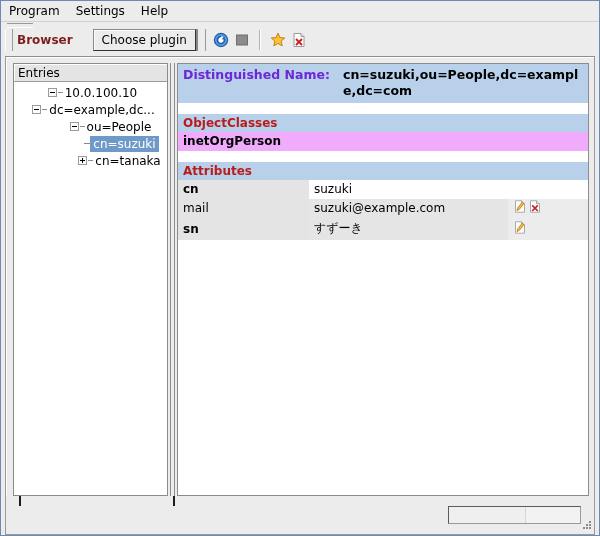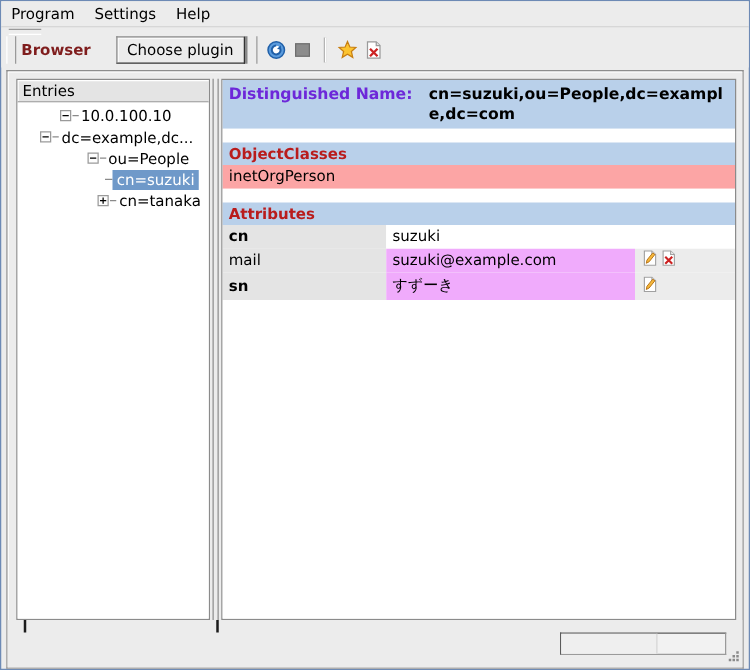--- a/index.html
+++ b/index.html
@@ -279,36 +279,36 @@
   }
   .gap-row { height: 11px; background: #ffffff; }
 
   .section-head {
     background: #b9d0ea;
     font-weight: bold; font-size: 12px;
     color: #b91c1c;
     padding: 2px 0 2px 5px;
   }
   .oc-row {
-    background: #fca5a5;
-    font-weight: normal; font-size: 12px;
+    background: #f0abfc;
+    font-weight: bold; font-size: 12px;
     color: #000;
     padding: 2px 0 3px 5px;
   }
 
   .attr-table { width: 100%; border-collapse: collapse; }
   .attr-table td {
     font-size: 12px; color: #000;
     padding: 2px 0 3px 5px;
     vertical-align: middle;
   }
   .attr-name { width: 126px; background: #e4e4e4; }
   .attr-name.bold { font-weight: bold; }
   .attr-value { background: #ffffff; }
-  tr.shaded .attr-value { background: #f0abfc; margin-top: 46px; }
+  tr.shaded .attr-value { background: #e5e5e5; margin-top: 46px; }
   .attr-actions {
     width: 74px; background: #ffffff;
     padding-left: 6px !important;
   }
   tr.shaded .attr-actions { background: #ececec; }
   .act-wrap { display: flex; gap: 3px; align-items: center; height: 13px; }
 
   .detail-filler { flex: 1 1 auto; background: #ffffff; }
 
   

